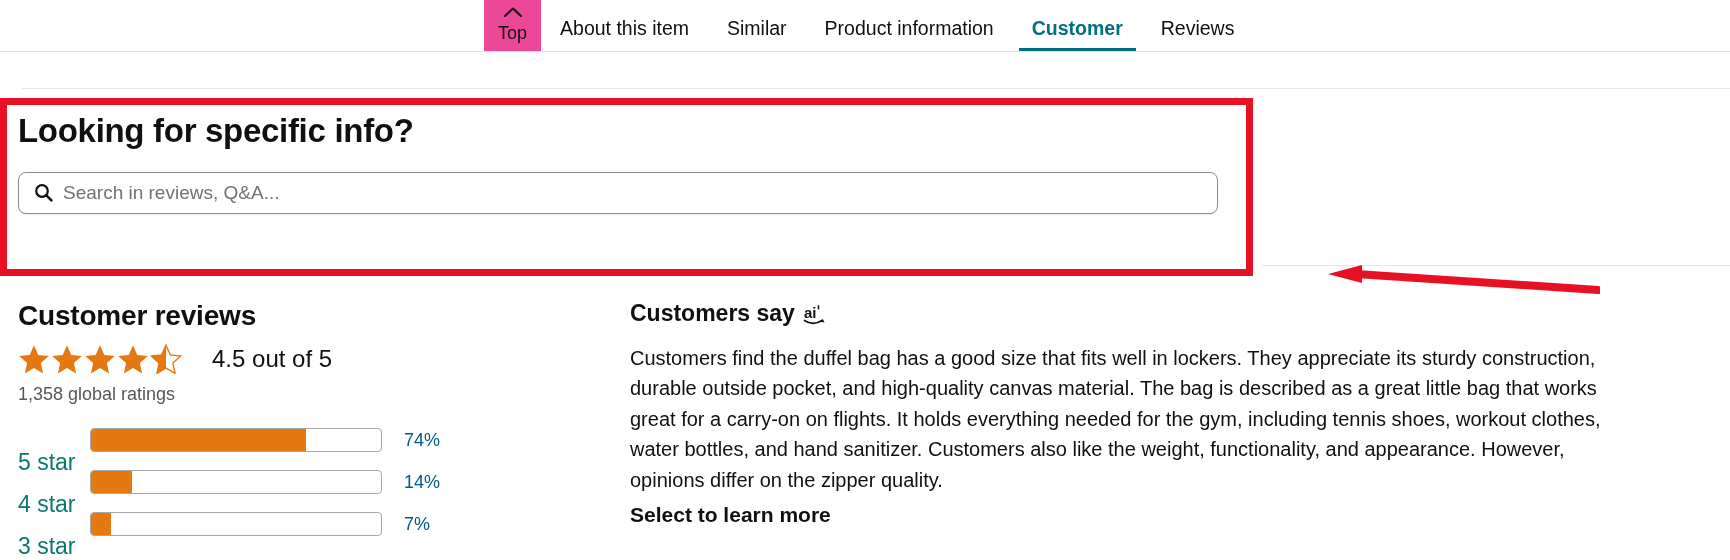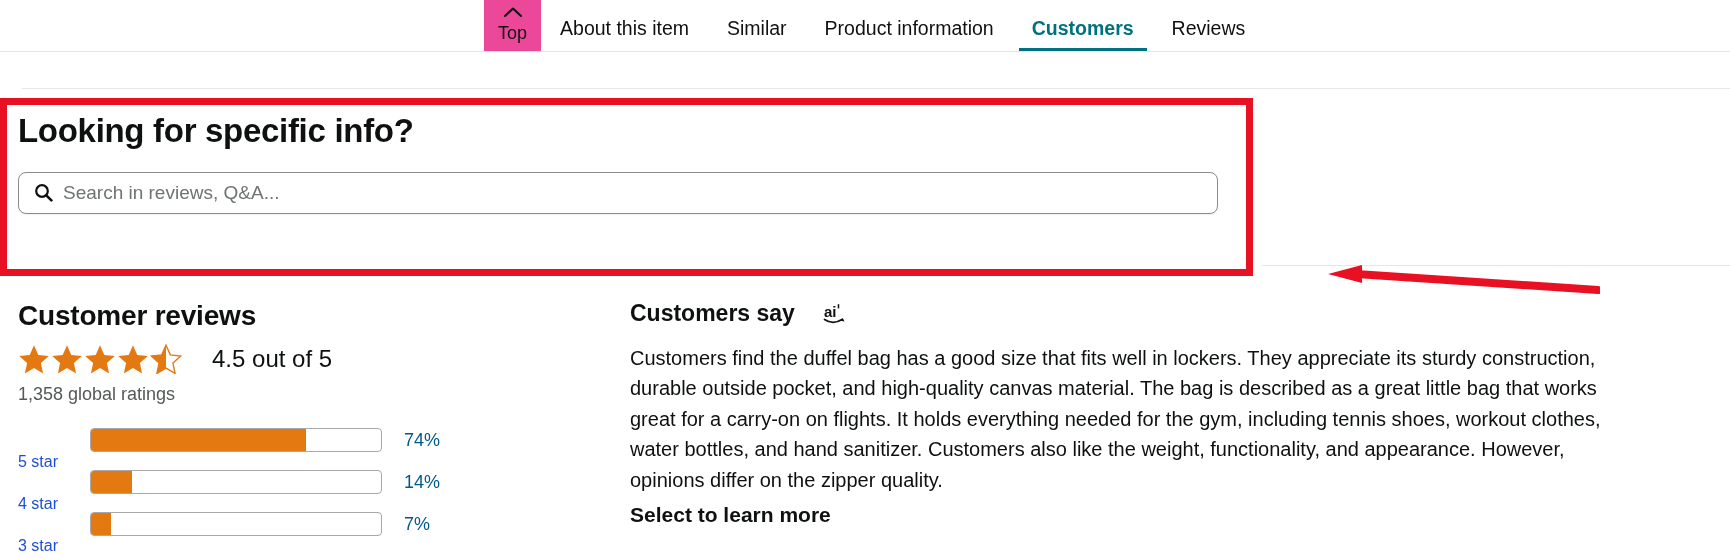--- a/index.html
+++ b/index.html
@@ -177,22 +177,22 @@
   }
   .hist { display: flex; flex-direction: column; gap: 16px; }
   .hist-row {
     display: flex;
     align-items: center;
     gap: 0px;
     height: 26px;
   }
   .hist-label {
     width: 72px;
-    font-size: 16px;
-    color: #1d4ed8;
+    font-size: 23px;
+    color: #0f766e;
     cursor: pointer;
     flex: 0 0 auto;
     margin-top: 44px;
   }
   .hist-bar {
     position: relative;
     width: 292px; height: 24px;
     border: 1px solid #a8a8a8;
     border-radius: 4px;
     background: #ffffff;
@@ -214,22 +214,22 @@
   }
 
   
   .customers-say {
     position: absolute;
     left: 630px; top: 300px;
     width: 1000px;
   }
   .cs-head {
     display: flex;
-    align-items: flex-start;
-    gap: 28px;
+    align-items: flex-end;
+    gap: 8px;
     margin-bottom: 16px;
   }
   .cs-title {
     font-size: 23px;
     font-weight: bold;
     color: #0f1111;
   }
   .ai-badge {
     display: inline-flex;
     align-items: center;
@@ -276,21 +276,21 @@
 
     <div class="nav-tab">
       <span>Similar</span>
     </div>
 
     <div class="nav-tab">
       <span>Product information</span>
     </div>
 
     <div class="nav-tab active">
-      <span>Customers</span>
+      <span>Customer</span>
     </div>
 
     <div class="nav-tab">
       <span>Reviews</span>
     </div>
   </div>
 
   <div class="nav-divider"></div>
   <div class="nav-divider2"></div>
 

